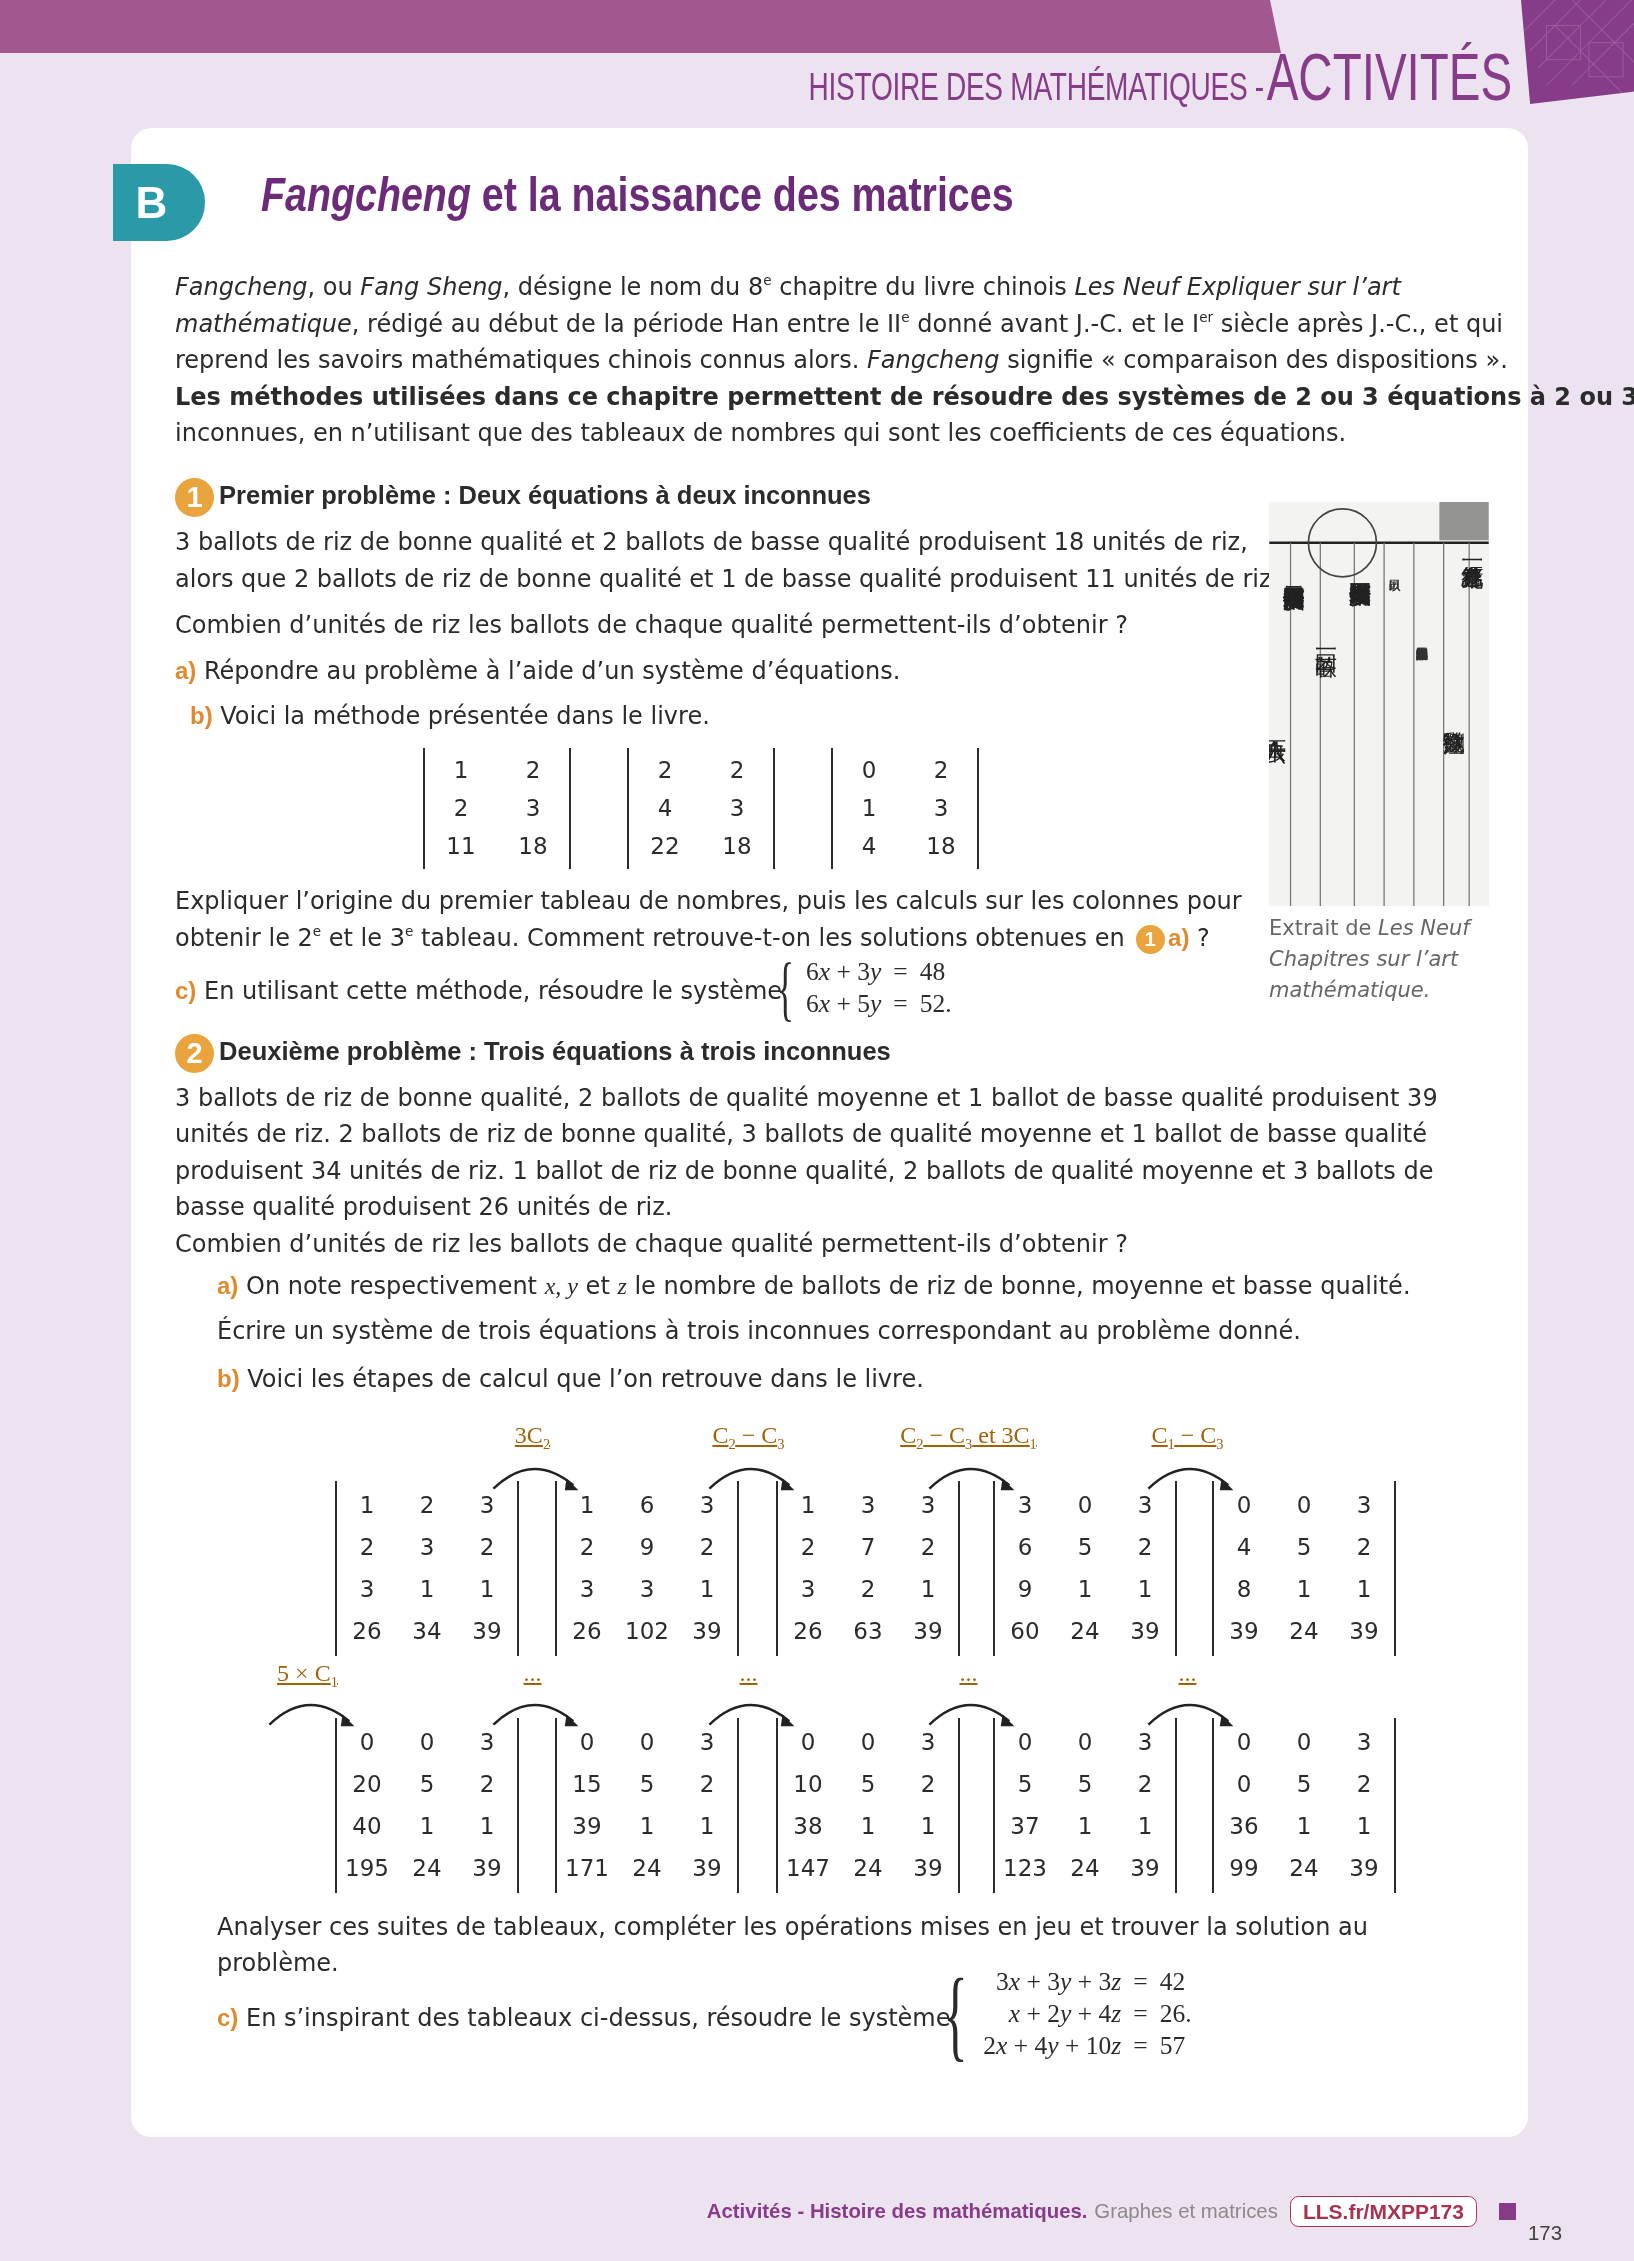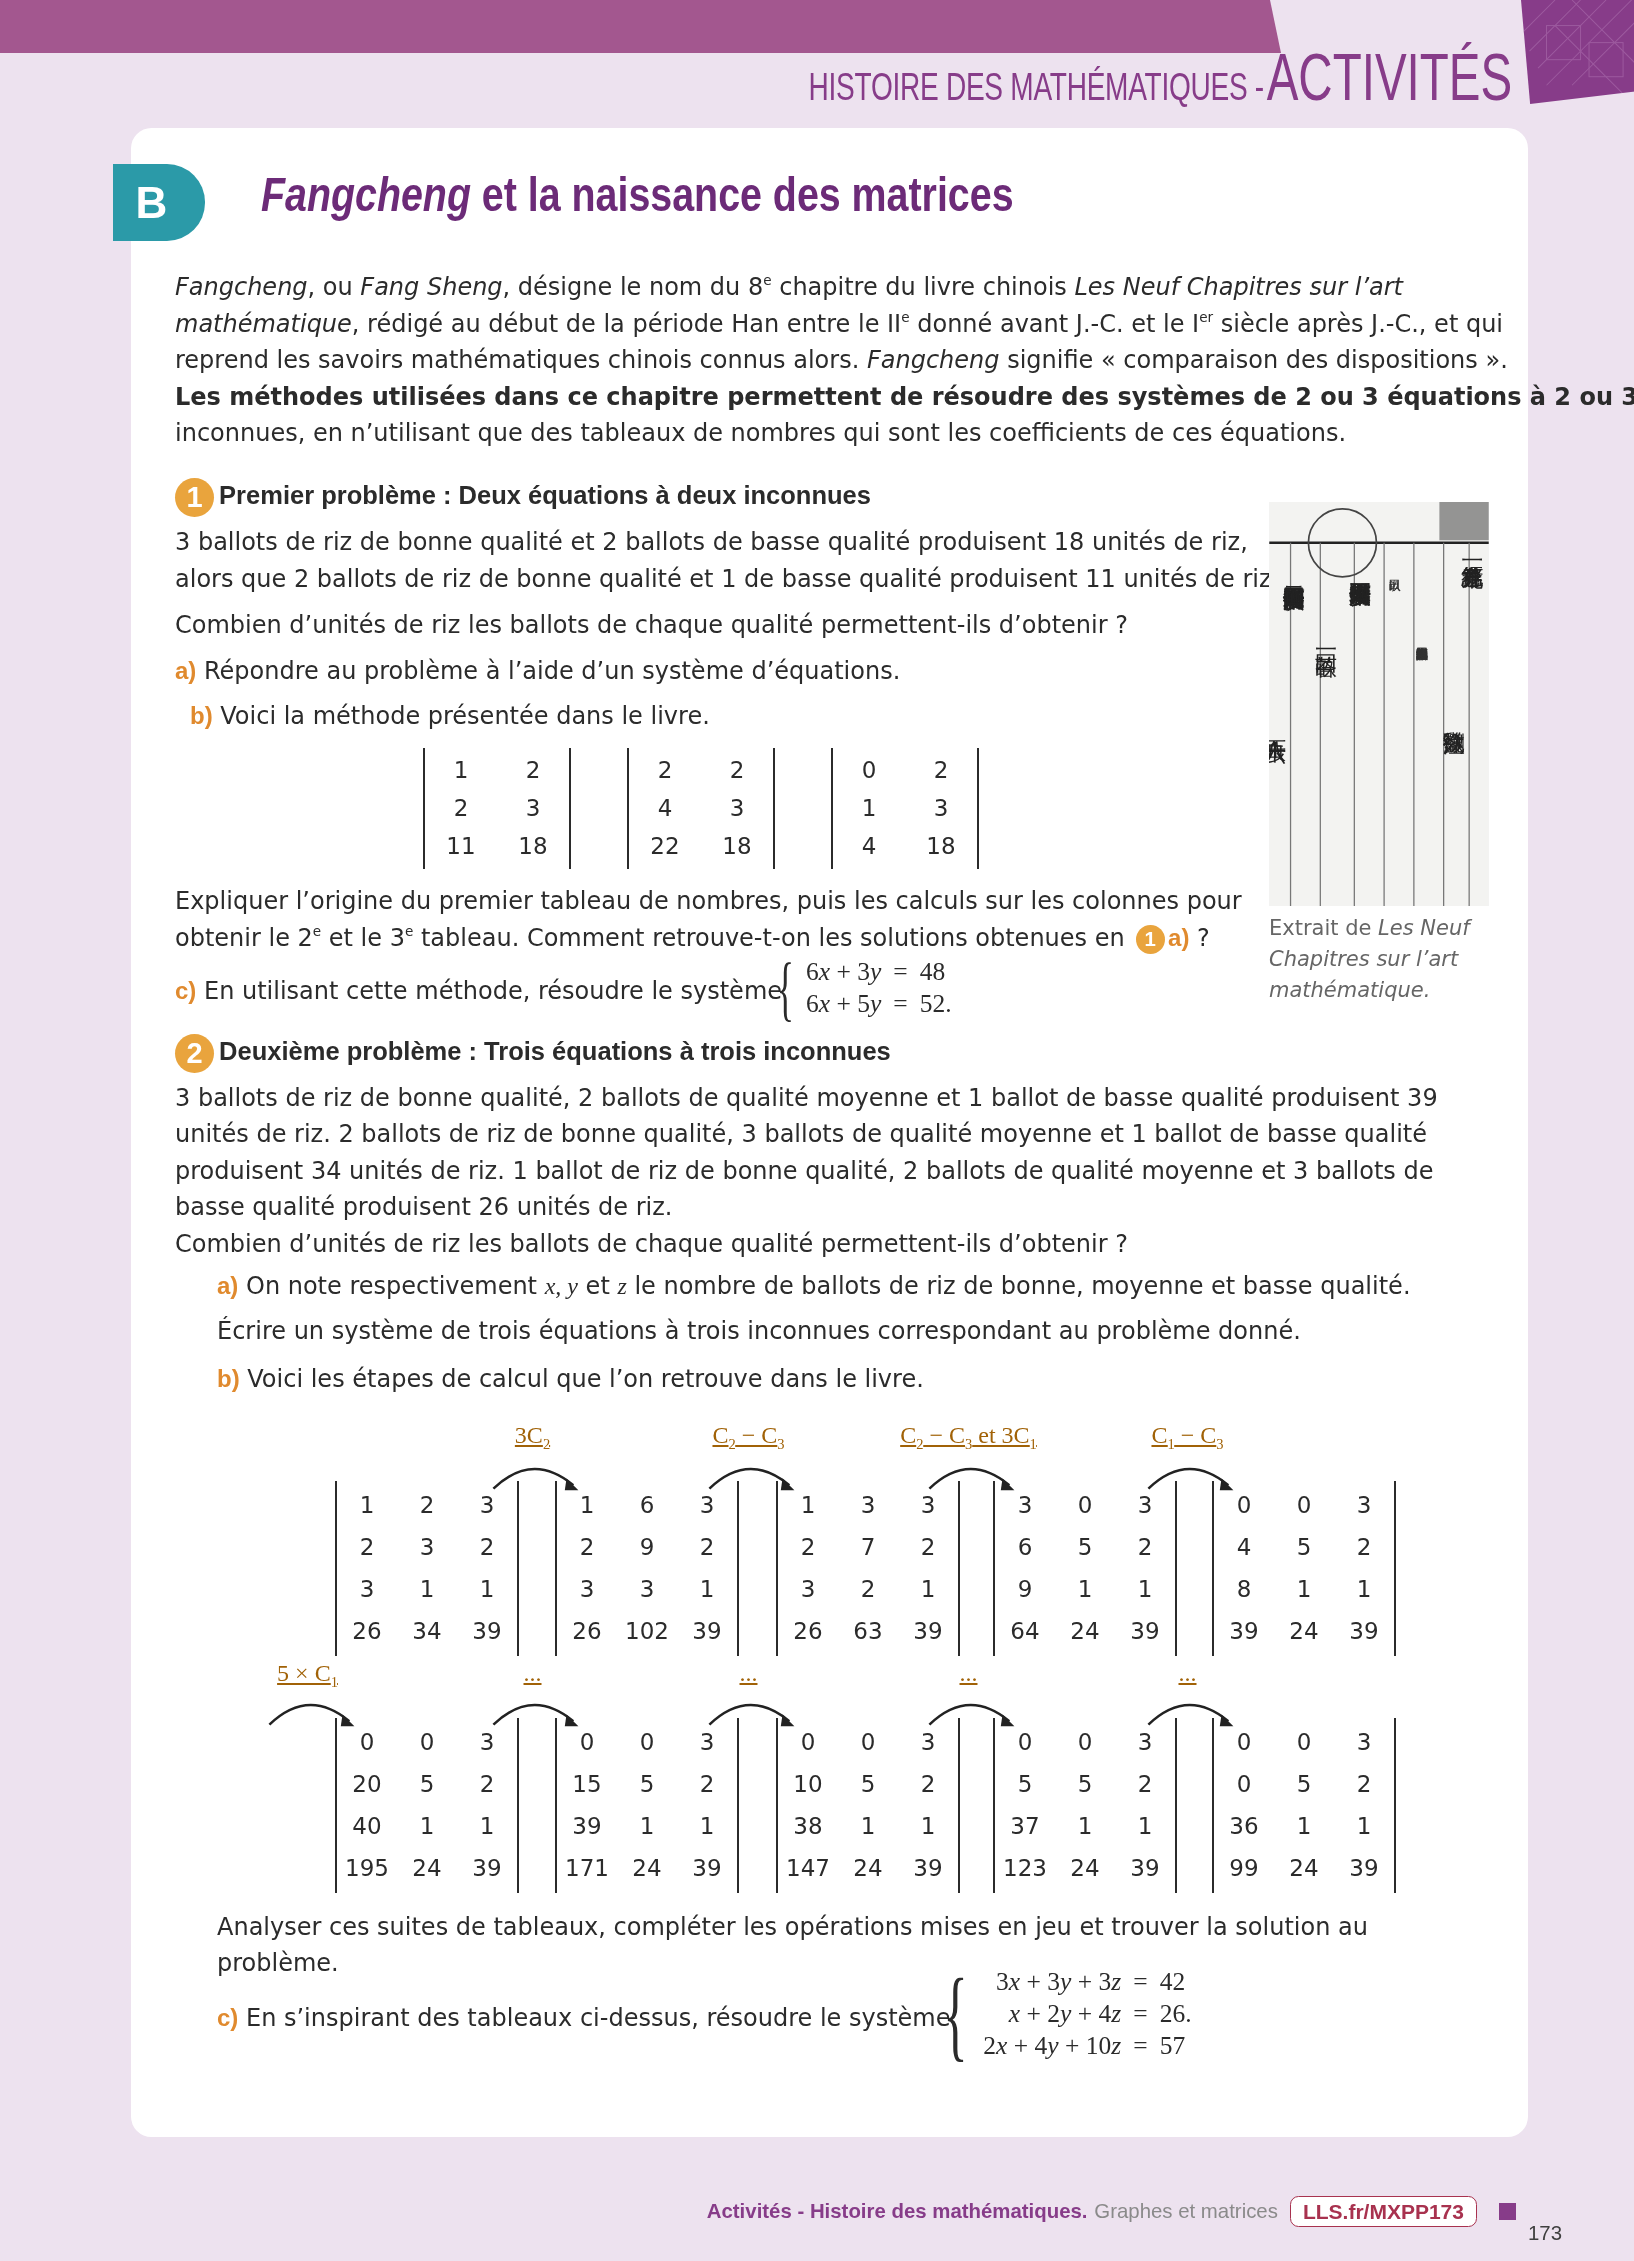--- a/index.html
+++ b/index.html
@@ -135,21 +135,21 @@
   <span class="big">ACTIVITÉS</span>
 </div>
 
 <div class="card"></div>
 <div class="section-badge">B</div>
 <div class="section-title">
   <i>Fangcheng</i><span> et la naissance des matrices</span>
 </div>
 
 <div class="txt" style="left:175px; top:269px;">
-  <i>Fangcheng</i><span>, ou </span><i>Fang Sheng</i><span>, désigne le nom du 8</span><sup>e</sup><span> chapitre du livre chinois </span><i>Les Neuf Chapitres sur l’art</i>
+  <i>Fangcheng</i><span>, ou </span><i>Fang Sheng</i><span>, désigne le nom du 8</span><sup>e</sup><span> chapitre du livre chinois </span><i>Les Neuf Expliquer sur l’art</i>
 </div>
 <div class="txt" style="left:175px; top:306px;">
   <i>mathématique</i><span>, rédigé au début de la période Han entre le II</span><sup>e</sup><span> donné avant J.-C. et le I</span><sup>er</sup><span> siècle après J.-C., et qui</span>
 </div>
 <div class="txt" style="left:175px; top:342px;">
   <span>reprend les savoirs mathématiques chinois connus alors. </span><i>Fangcheng</i><span> signifie « comparaison des dispositions ».</span>
 </div>
 <div class="txt" style="left:175px; top:379px;font-weight:bold;">Les méthodes utilisées dans ce chapitre permettent de résoudre des systèmes de 2 ou 3 équations à 2 ou 3</div>
 <div class="txt" style="left:175px; top:415px;">inconnues, en n’utilisant que des tableaux de nombres qui sont les coefficients de ces équations.</div>
 
@@ -338,21 +338,21 @@
 <div class="ftable" style="left: 993px; top: 1481px; grid-template-columns: repeat(3, 60px); grid-auto-rows: 42px; padding: 3.4px 0px;">
     <span>3</span>
     <span>0</span>
     <span>3</span>
     <span>6</span>
     <span>5</span>
     <span>2</span>
     <span>9</span>
     <span>1</span>
     <span>1</span>
-    <span>64</span>
+    <span>60</span>
     <span>24</span>
     <span>39</span>
   </div>
 <div class="ftable" style="left: 1212px; top: 1481px; grid-template-columns: repeat(3, 60px); grid-auto-rows: 42px; padding: 3.4px 0px;">
     <span>0</span>
     <span>0</span>
     <span>3</span>
     <span>4</span>
     <span>5</span>
     <span>2</span>

